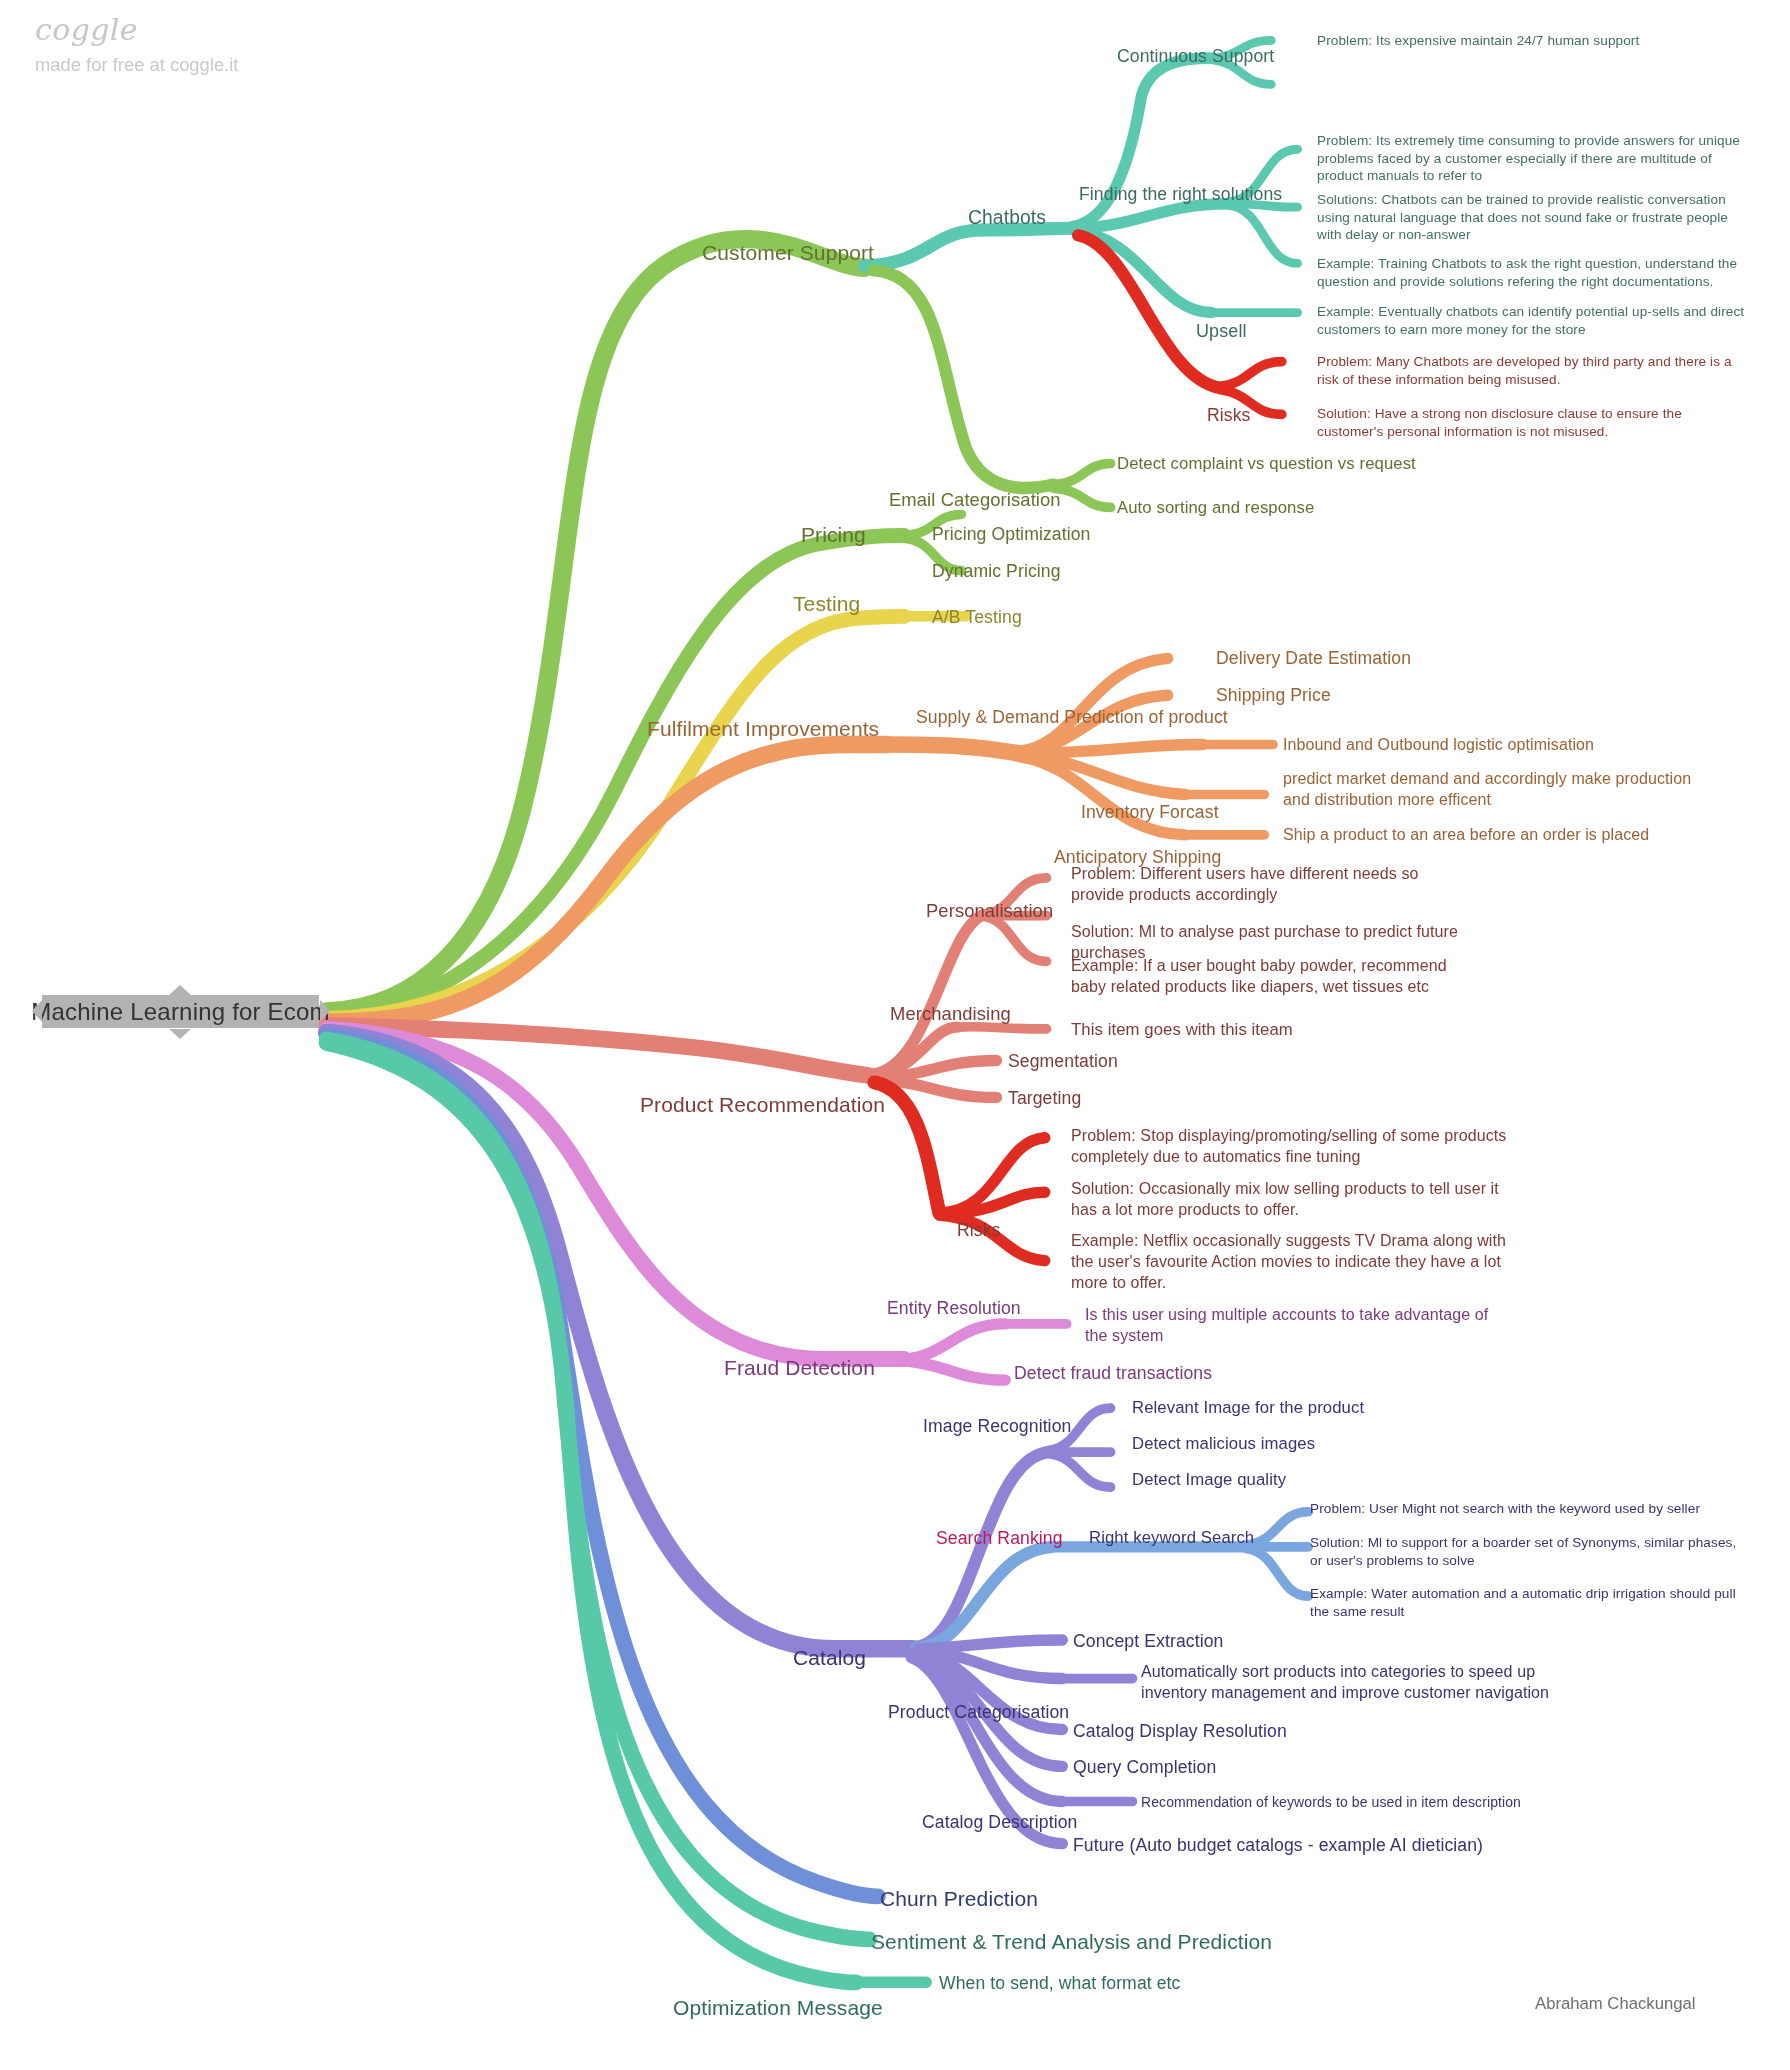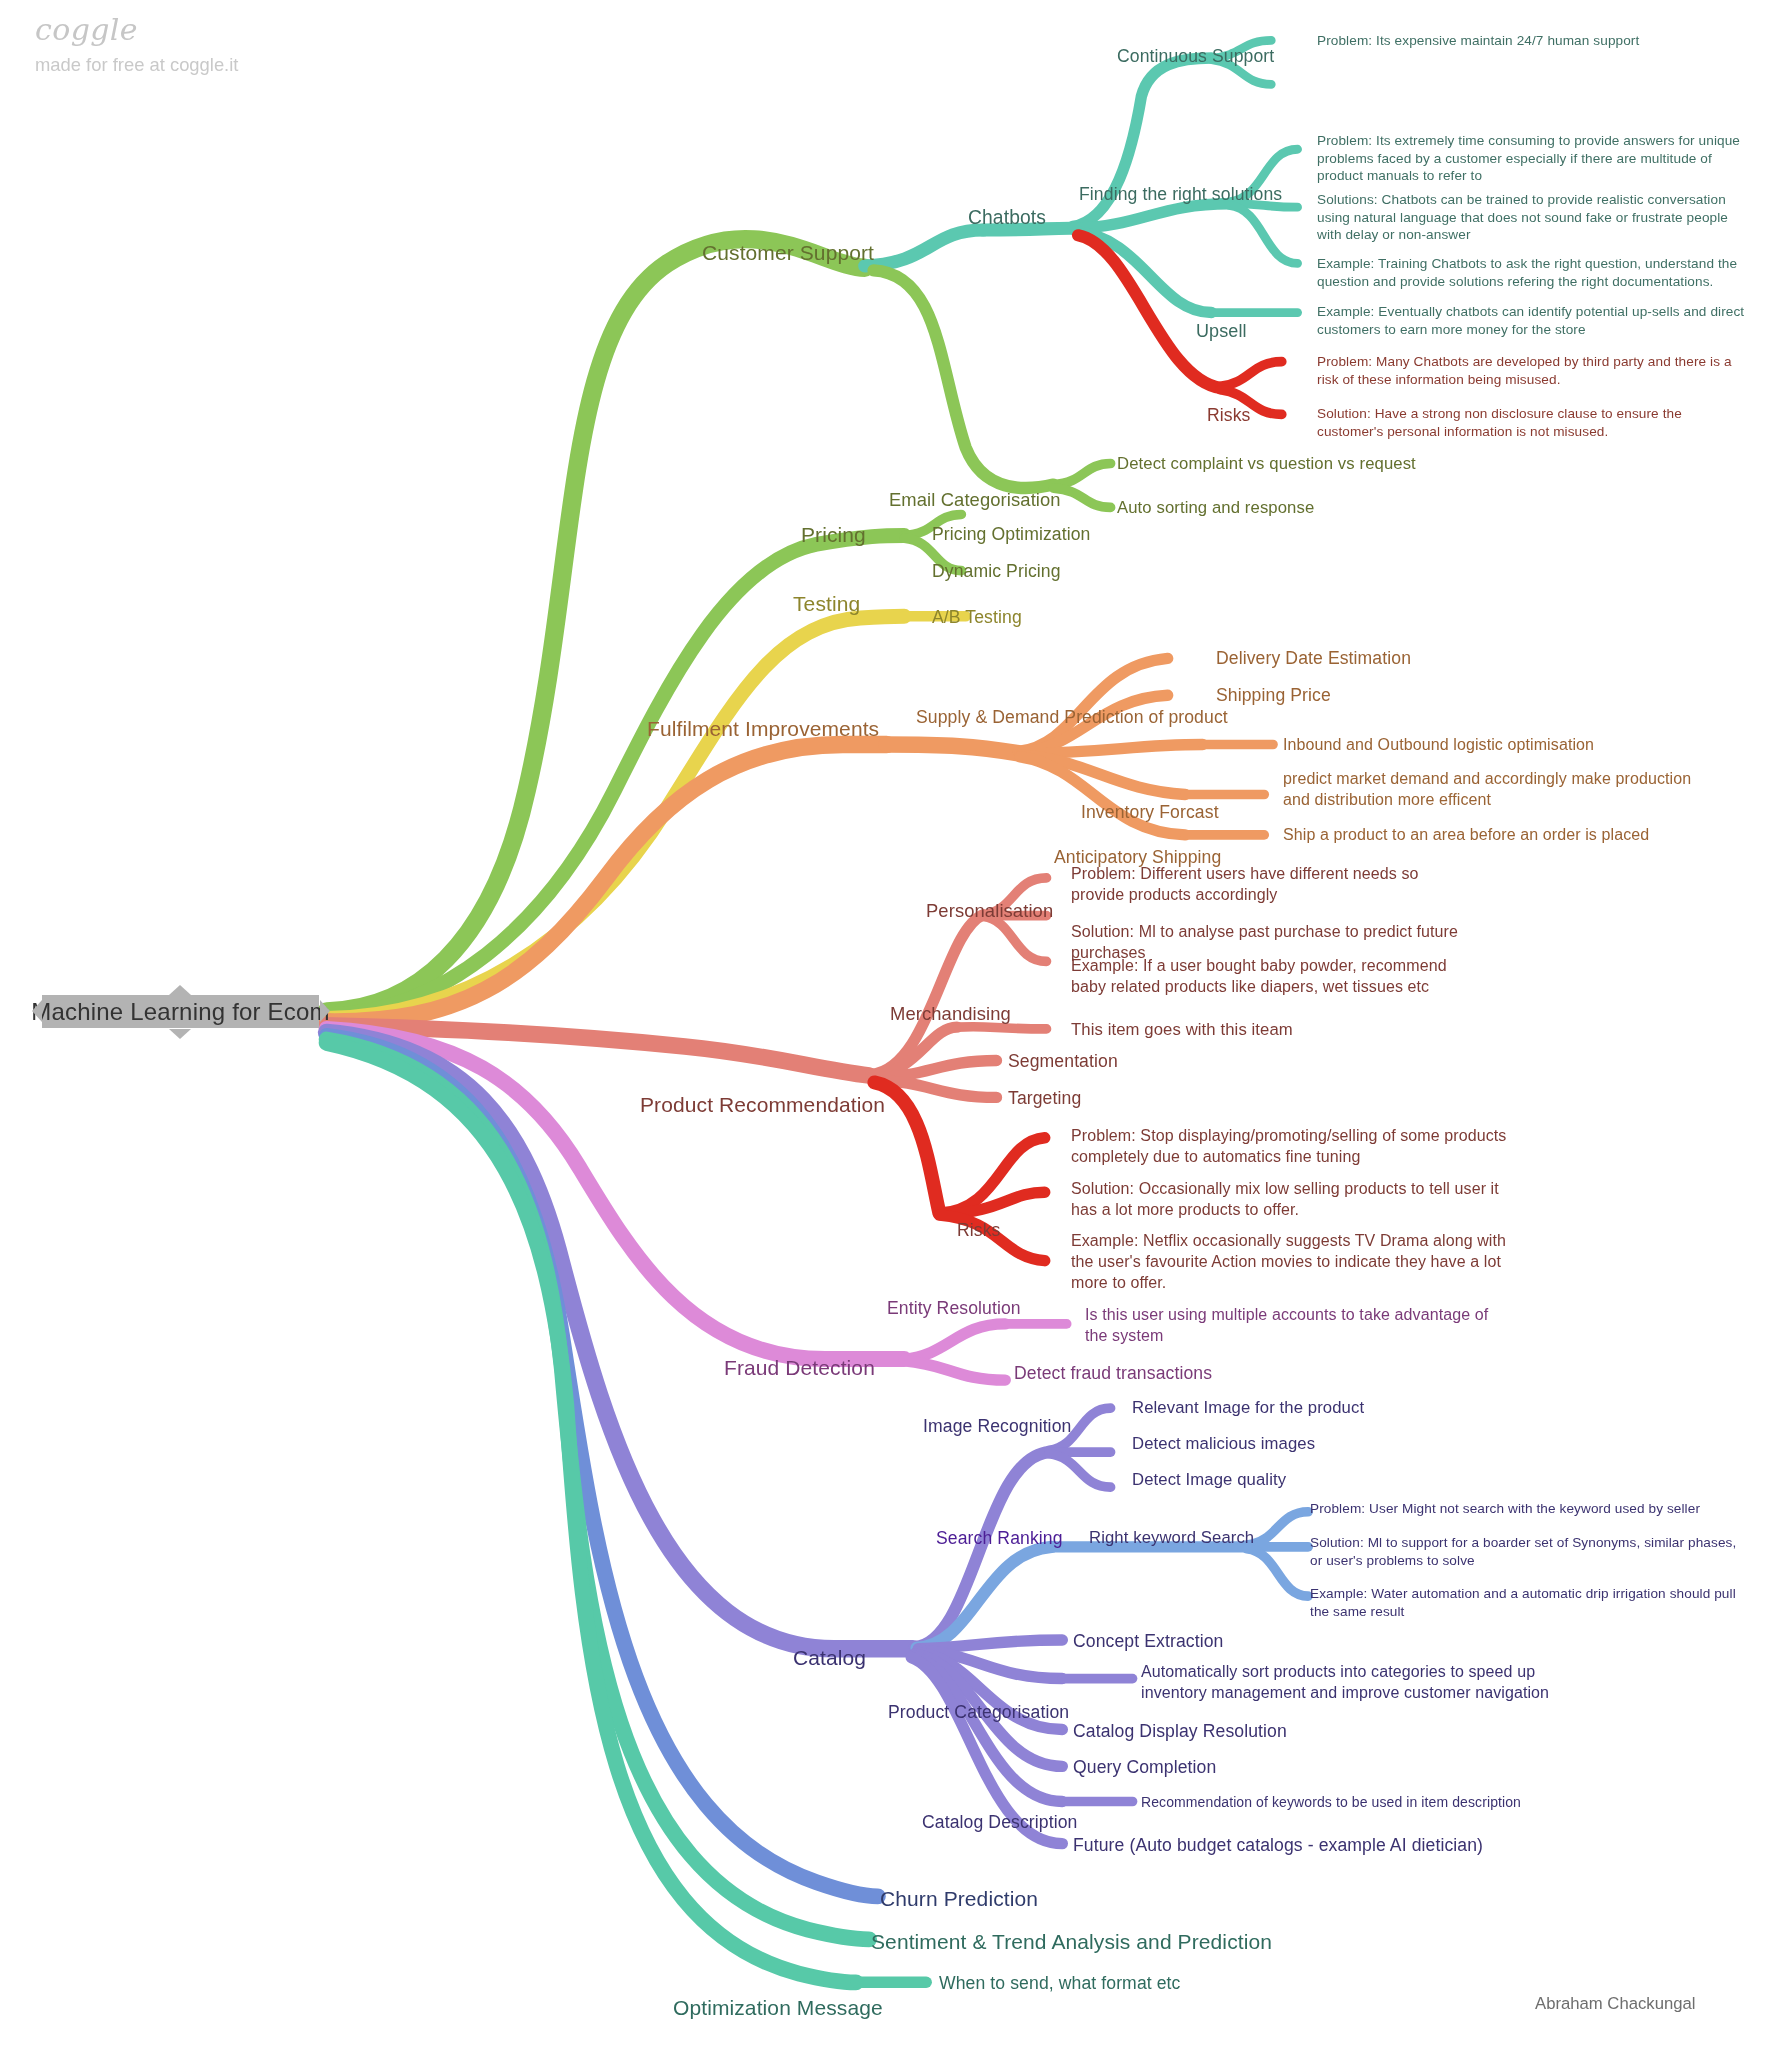--- a/index.html
+++ b/index.html
@@ -261,21 +261,21 @@
   <div class="lbl" style="left:887px; top:1297px; font-size:17.6px; color:#7a3a78;">Entity Resolution</div>
   <div class="lbl" style="left:1085px; top:1305px; width:413px; font-size:16px; color:#7a3a78;">Is this user using multiple accounts to take advantage of the system</div>
   <div class="lbl" style="left:1014px; top:1362px; font-size:17.6px; color:#7a3a78;">Detect fraud transactions</div>
 
   <div class="lbl" style="left:793px; top:1644px; font-size:21px; color:#3b3270;">Catalog</div>
   <div class="lbl" style="left:923px; top:1415px; font-size:17.6px; color:#3b3270;">Image Recognition</div>
   <div class="lbl" style="left:1132px; top:1397px; font-size:16.7px; color:#3b3270;">Relevant Image for the product</div>
   <div class="lbl" style="left:1132px; top:1433px; font-size:16.7px; color:#3b3270;">Detect malicious images</div>
   <div class="lbl" style="left:1132px; top:1469px; font-size:16.7px; color:#3b3270;">Detect Image quality</div>
 
-  <div class="lbl" style="left:936px; top:1527px; font-size:17.6px; color:#4c1d95;">Search Ranking</div>
+  <div class="lbl" style="left:936px; top:1527px; font-size:17.6px; color:#be185d;">Search Ranking</div>
   <div class="lbl" style="left:1089px; top:1527px; font-size:16.7px; color:#3b3270;">Right keyword Search</div>
   <div class="lbl" style="left:1310px; top:1500px; width:439px; font-size:13.6px; color:#3b3270;">Problem: User Might not search with the keyword used by seller</div>
   <div class="lbl" style="left:1310px; top:1534px; width:439px; font-size:13.6px; color:#3b3270;">Solution: Ml to support for a boarder set of Synonyms, similar phases, or user's problems to solve</div>
   <div class="lbl" style="left:1310px; top:1585px; width:439px; font-size:13.6px; color:#3b3270;">Example: Water automation and a automatic drip irrigation should pull the same result</div>
 
   <div class="lbl" style="left:1073px; top:1630px; font-size:17.6px; color:#3b3270;">Concept Extraction</div>
   <div class="lbl" style="left:888px; top:1701px; font-size:17.6px; color:#3b3270;">Product Categorisation</div>
   <div class="lbl" style="left:1141px; top:1662px; width:439px; font-size:16px; color:#3b3270;">Automatically sort products into categories to speed up inventory management and improve customer navigation</div>
   <div class="lbl" style="left:1073px; top:1720px; font-size:17.6px; color:#3b3270;">Catalog Display Resolution</div>
   <div class="lbl" style="left:1073px; top:1756px; font-size:17.6px; color:#3b3270;">Query Completion</div>

